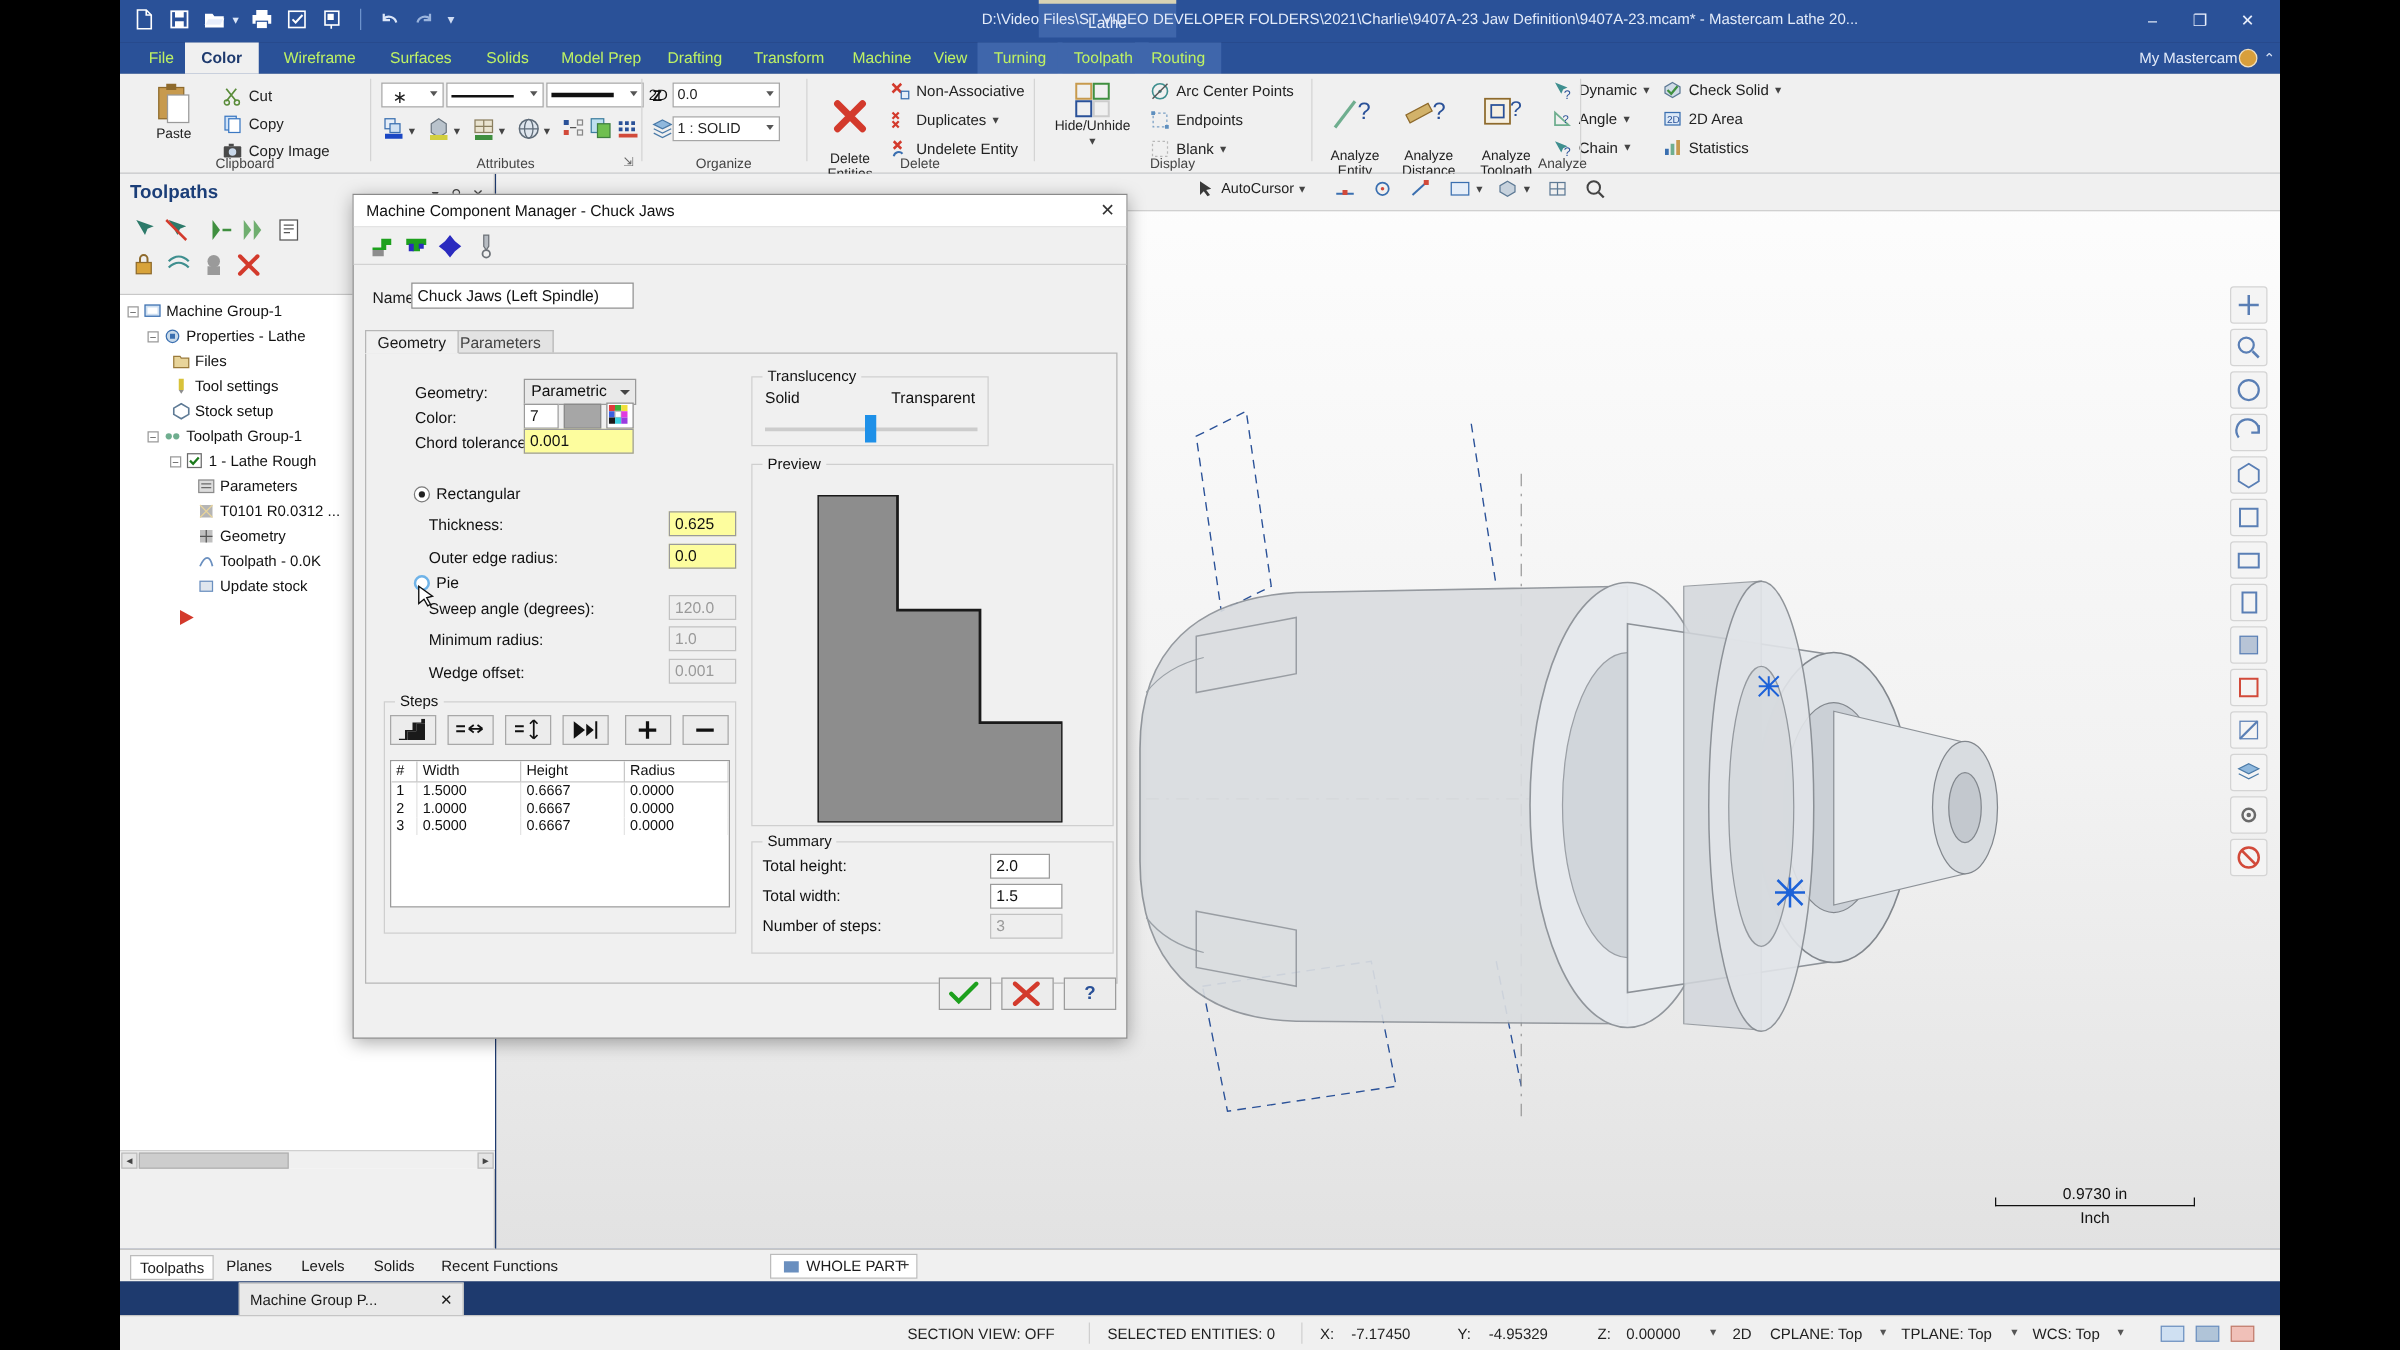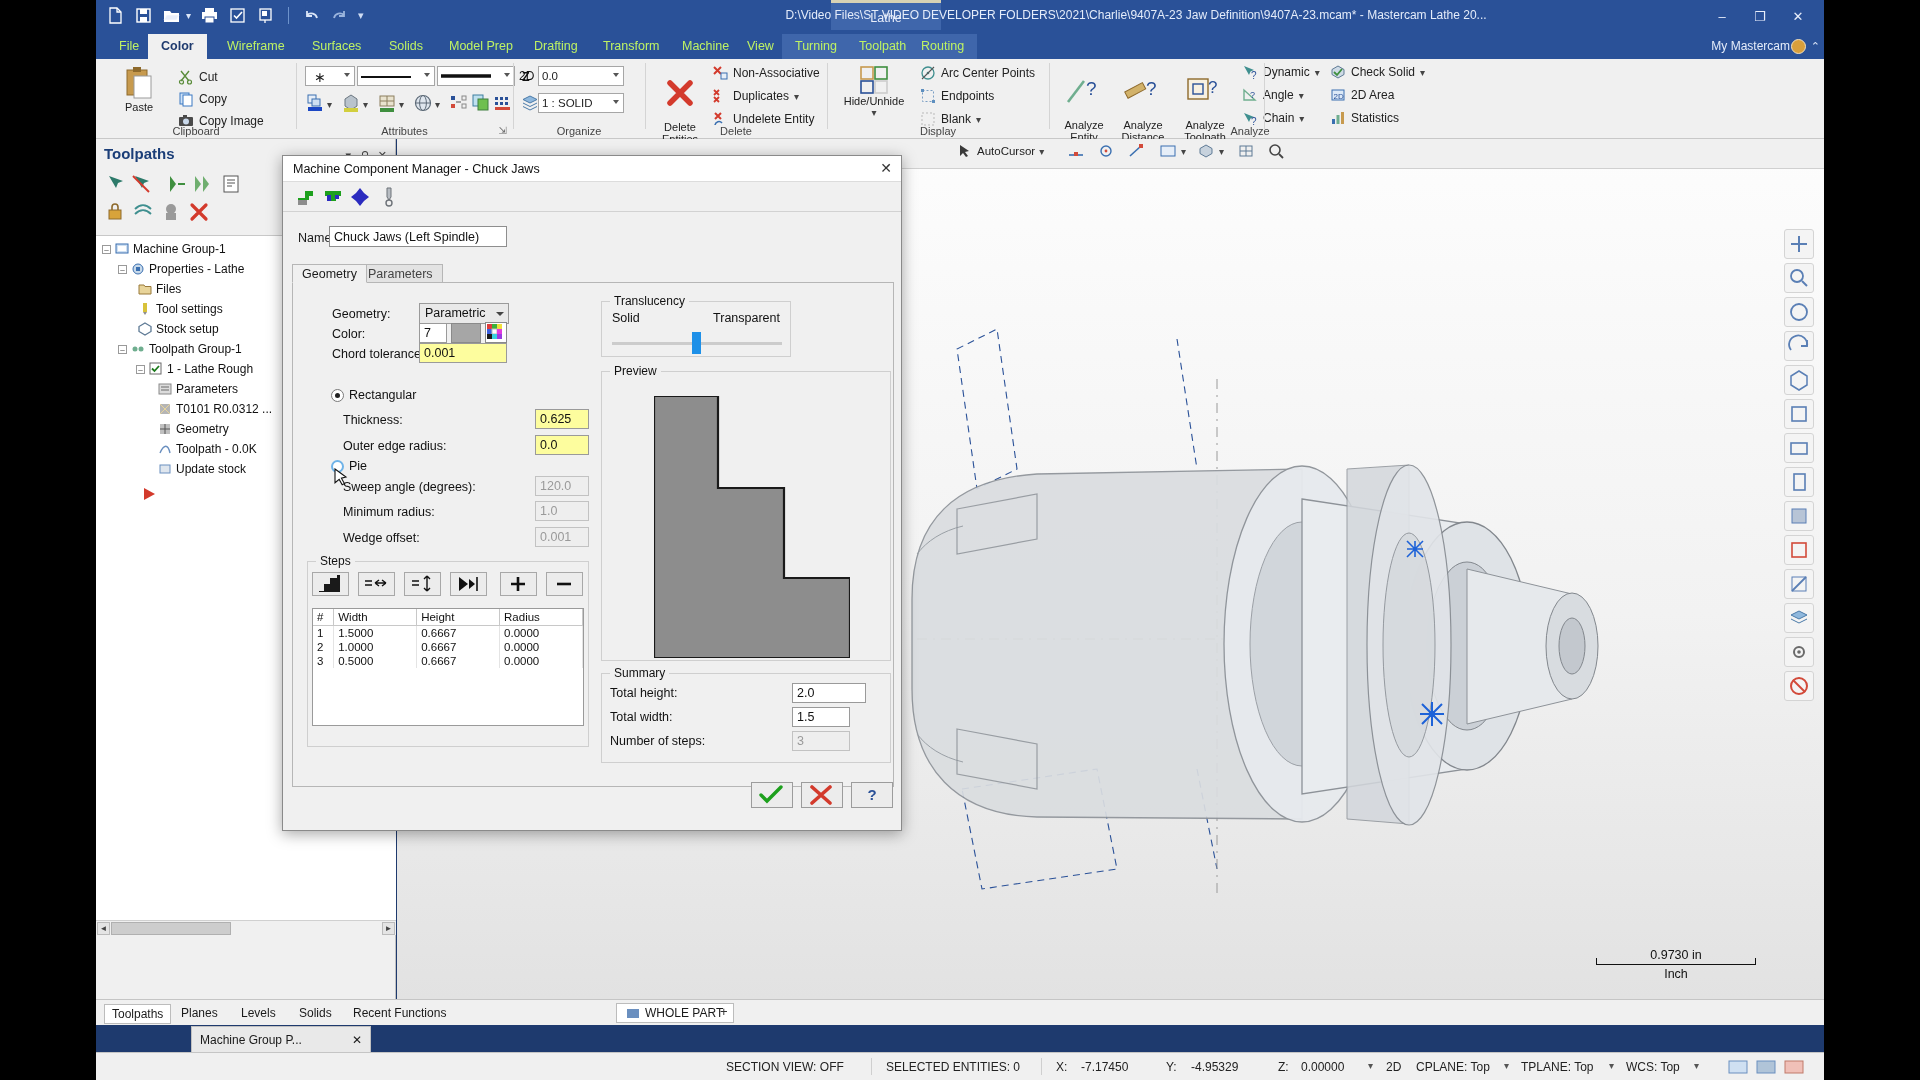--- a/index.html
+++ b/index.html
@@ -1138,21 +1138,21 @@
                 <td>0.0000</td>
               </tr>
             </tbody>
           </table>
         </div>
       </div>
 
       <div class="gbox" style="left:308px;top:390px;width:290px;height:90px">
         <span class="gbox-t">Summary</span>
         <span class="flbl" style="left:8px;top:12px">Total height:</span>
-        <input class="fin" style="left: 190px; top: 9px; width: 74px;" type="text" readonly="" value="2.0">
+        <input class="fin" style="left: 190px; top: 9px; width: 48px;" type="text" readonly="" value="2.0">
         <span class="flbl" style="left:8px;top:36px">Total width:</span>
         <input class="fin" style="left: 190px; top: 33px; width: 58px;" type="text" readonly="" value="1.5">
         <span class="flbl" style="left:8px;top:60px">Number of steps:</span>
         <input class="fin dis" style="left: 190px; top: 57px; width: 58px;" type="text" readonly="" value="3">
       </div>
     </div>
 
     <div class="fbtn" style="left:468px">
       <svg width="26" height="20" style="margin:2px 0 0 7px">
           <path d="M2 10l6 6 14-14" stroke="#1da01d" stroke-width="3.4" fill="none" stroke-linecap="round"></path>

